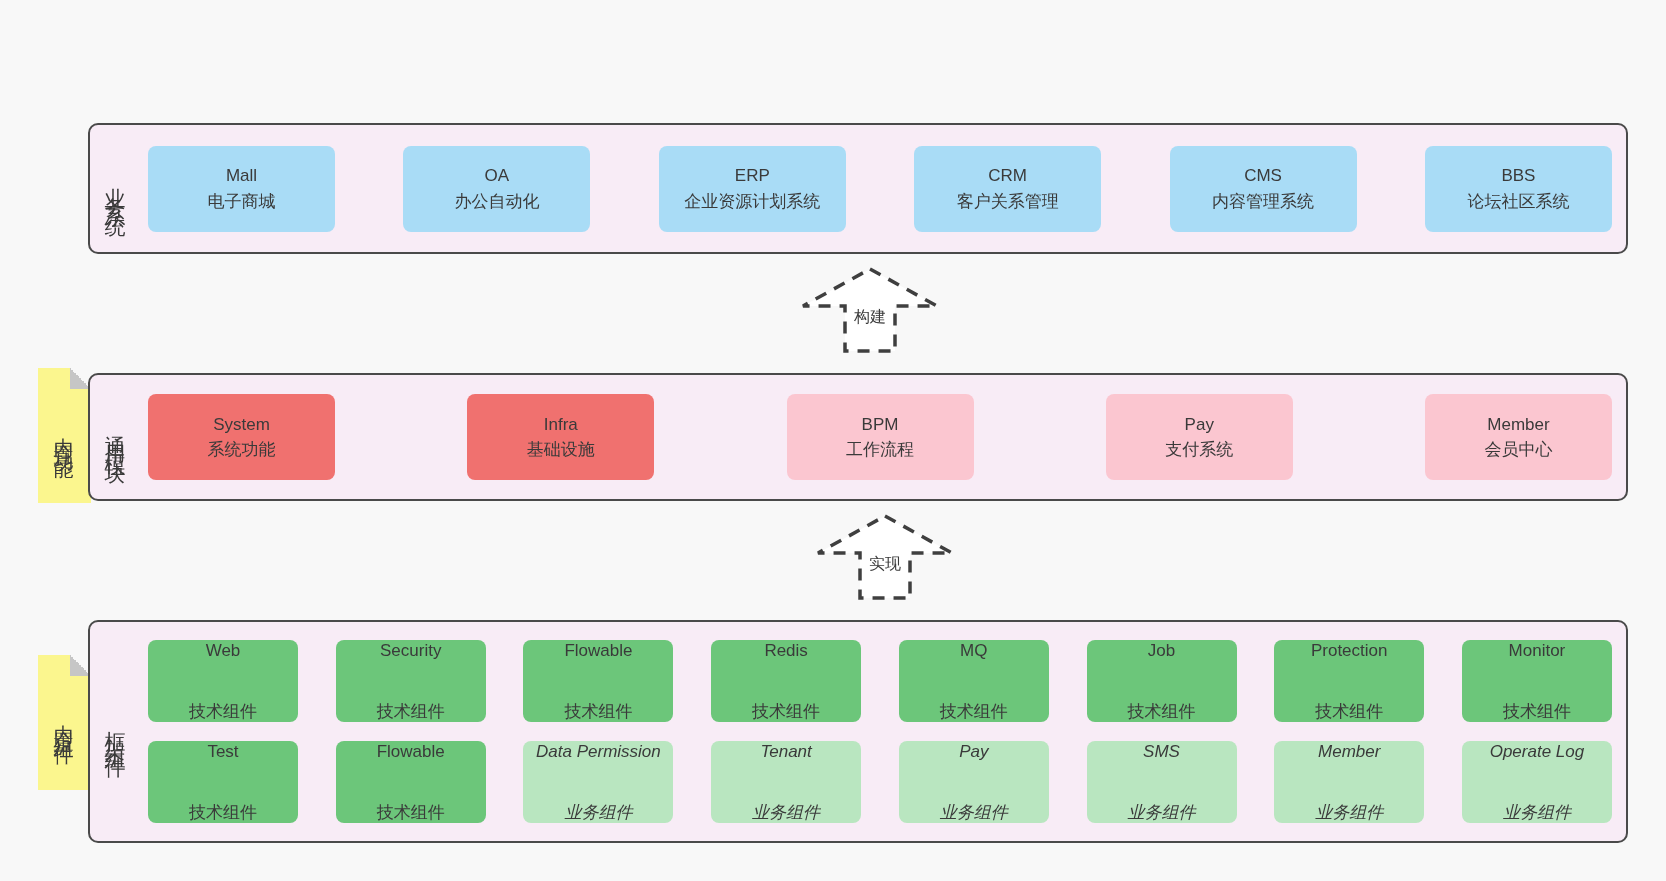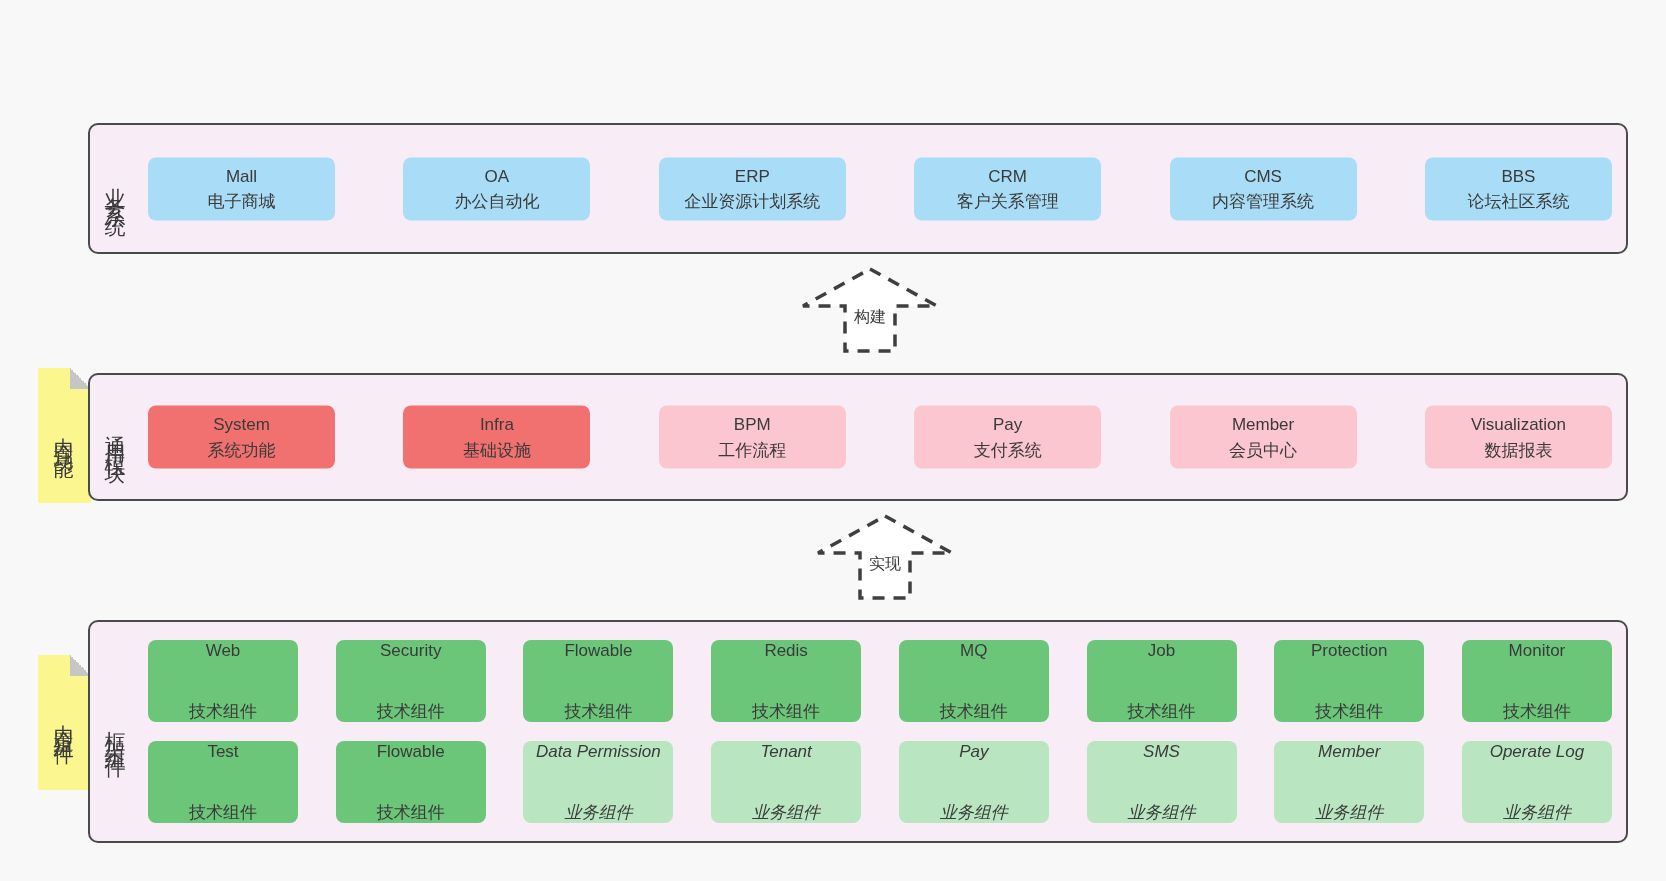--- a/index.html
+++ b/index.html
@@ -47,21 +47,21 @@
   .box{
     box-sizing:border-box;
     border-radius:8px;
     display:flex;flex-direction:column;
     align-items:center;justify-content:center;
     text-align:center;
     font-size:17px;line-height:1.5;
     color:var(--text,#3d3d3d);
     padding:2px 4px;
   }
-  .box-lg{width:187px;height:63px;}
+  .box-lg{width:187px;height:86px;}
   .box-sm{width:150px;height:82px;gap:36px;}
   .v-blue{background:var(--blue,#a9dcf6);}
   .v-red{background:var(--red,#f0716f);}
   .v-pink{background:var(--pink,#fbc6d0);}
   .v-green{background:var(--green,#6cc67a);}
   .v-lightgreen{background:var(--light_green,#b9e6c0);font-style:italic;}
   
   .tag{
     position:absolute;left:38px;width:53px;height:135px;
     background:var(--tag_bg,#fbf68e);
@@ -168,24 +168,20 @@
         <div>工作流程</div>
       </div>
       <div class="box box-lg v-pink">
         <div>Pay</div>
         <div>支付系统</div>
       </div>
       <div class="box box-lg v-pink">
         <div>Member</div>
         <div>会员中心</div>
       </div>
-      <div class="box box-lg v-pink">
-        <div>Visualization</div>
-        <div>数据报表</div>
-      </div>
     </div>
   </div>
 
   <div class="panel panel-framework">
     <div class="vlabel">框架组件</div>
     <div class="rows-wrap">
       <div class="box-row">
         <div class="box box-sm v-green">
           <div>Web</div>
           <div>技术组件</div>

